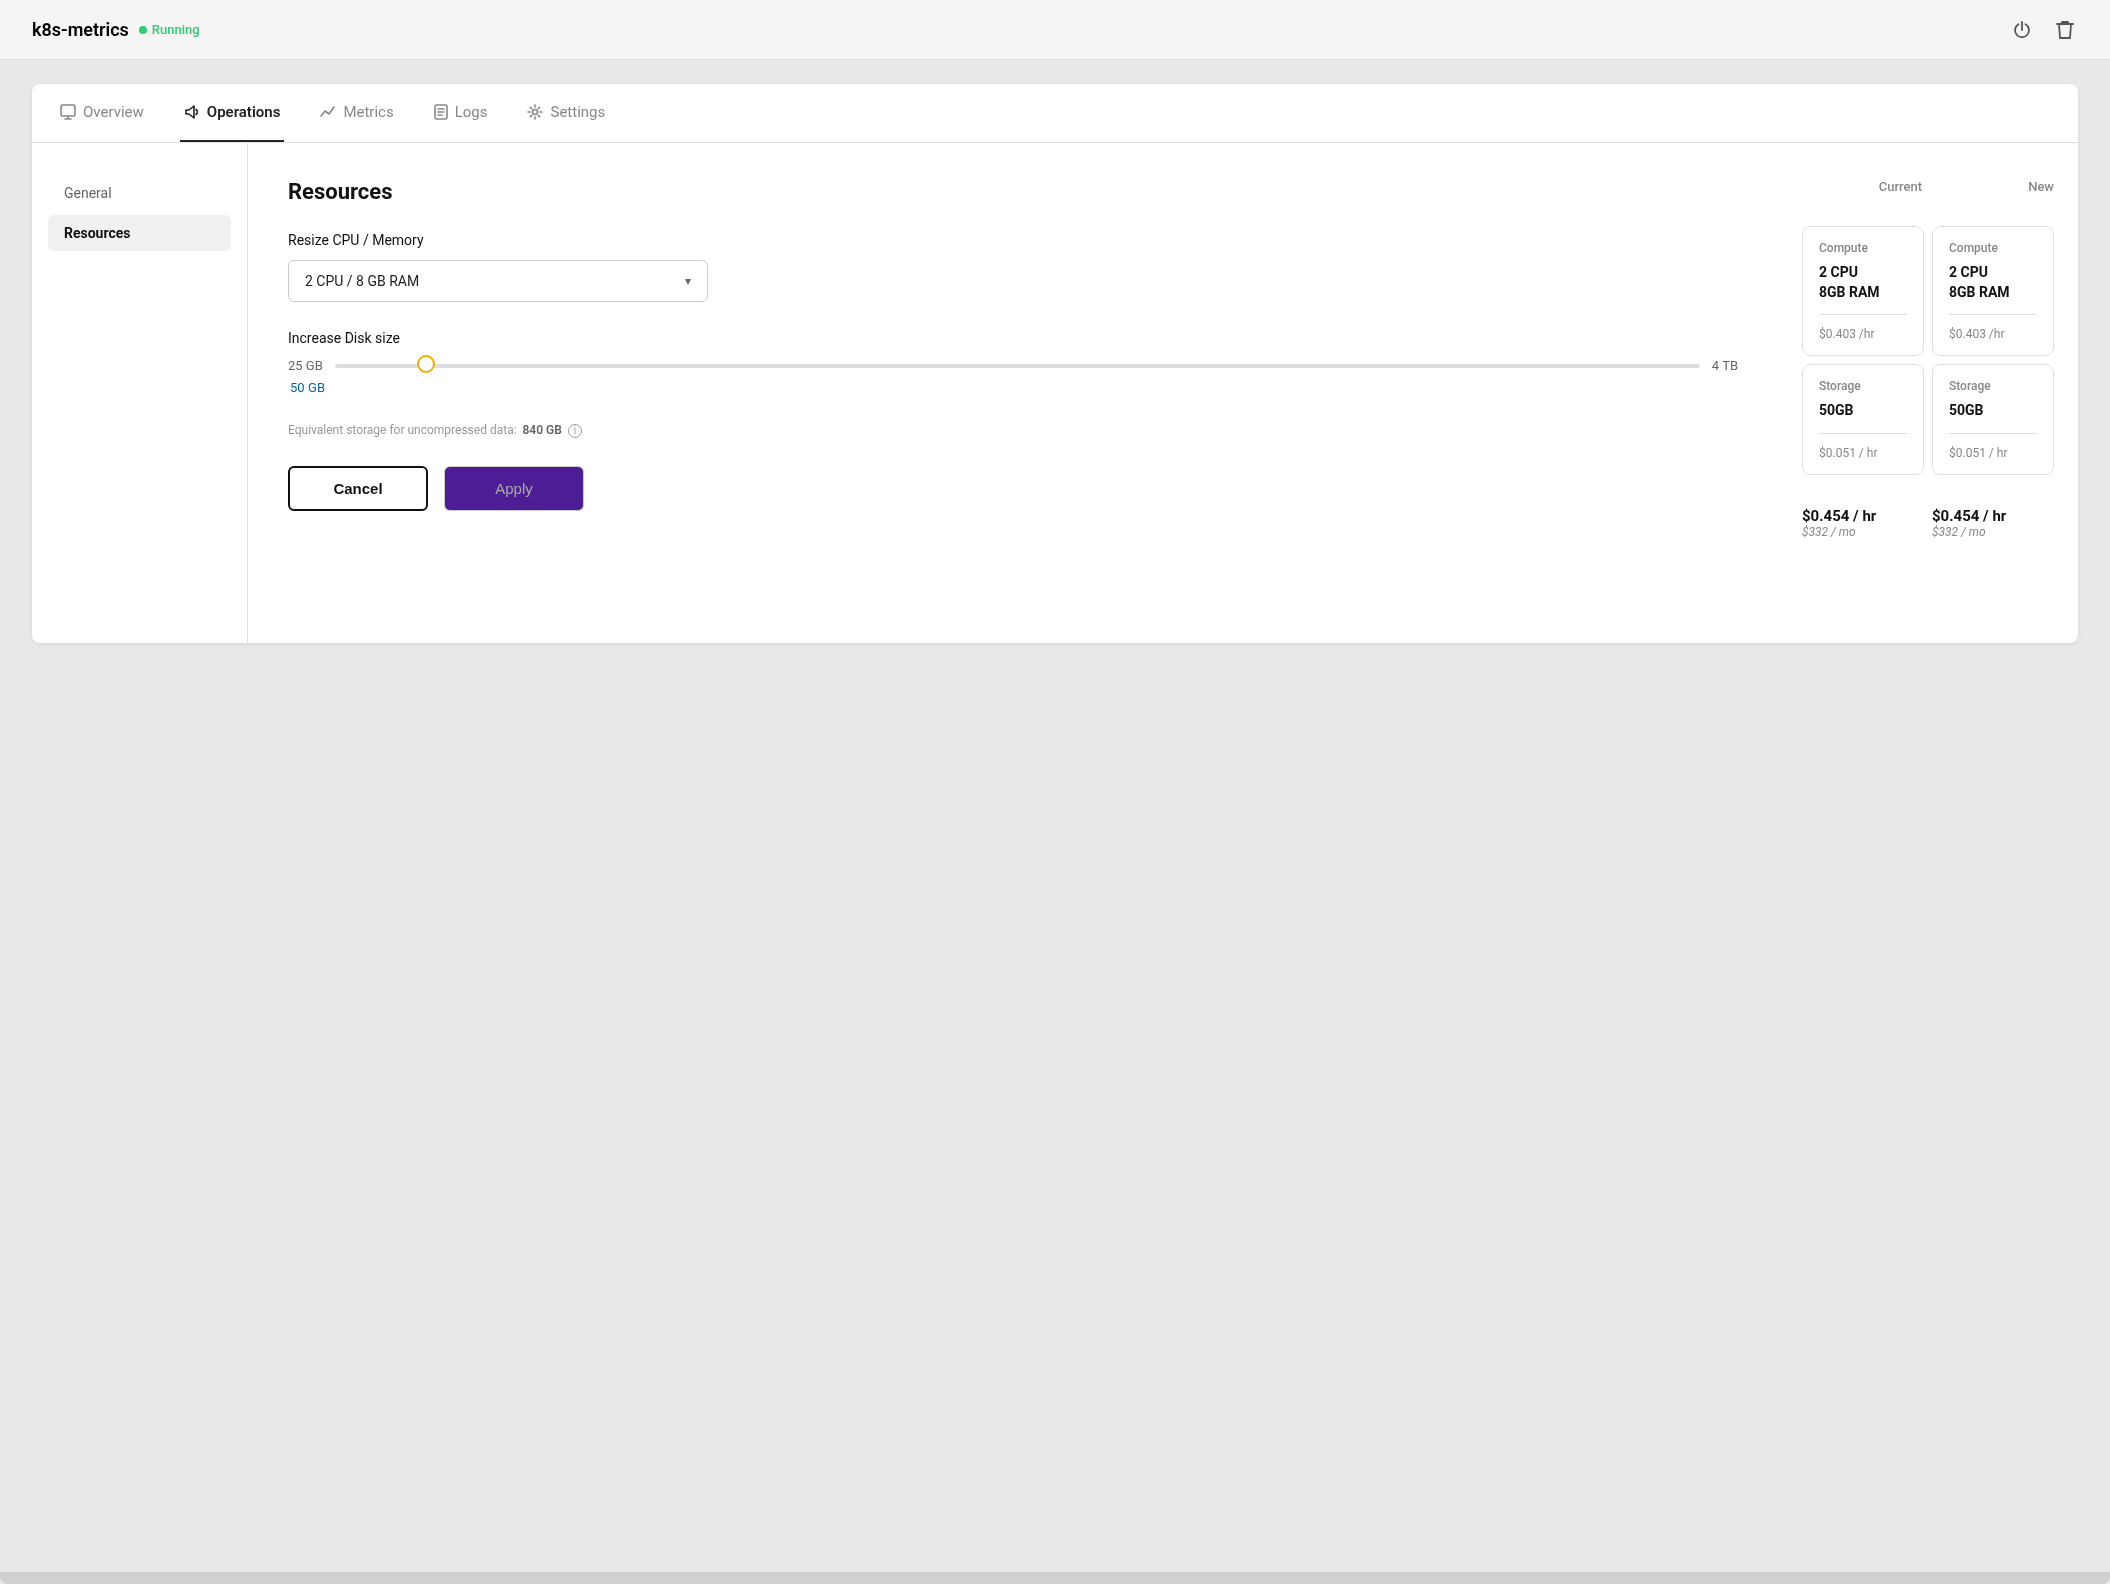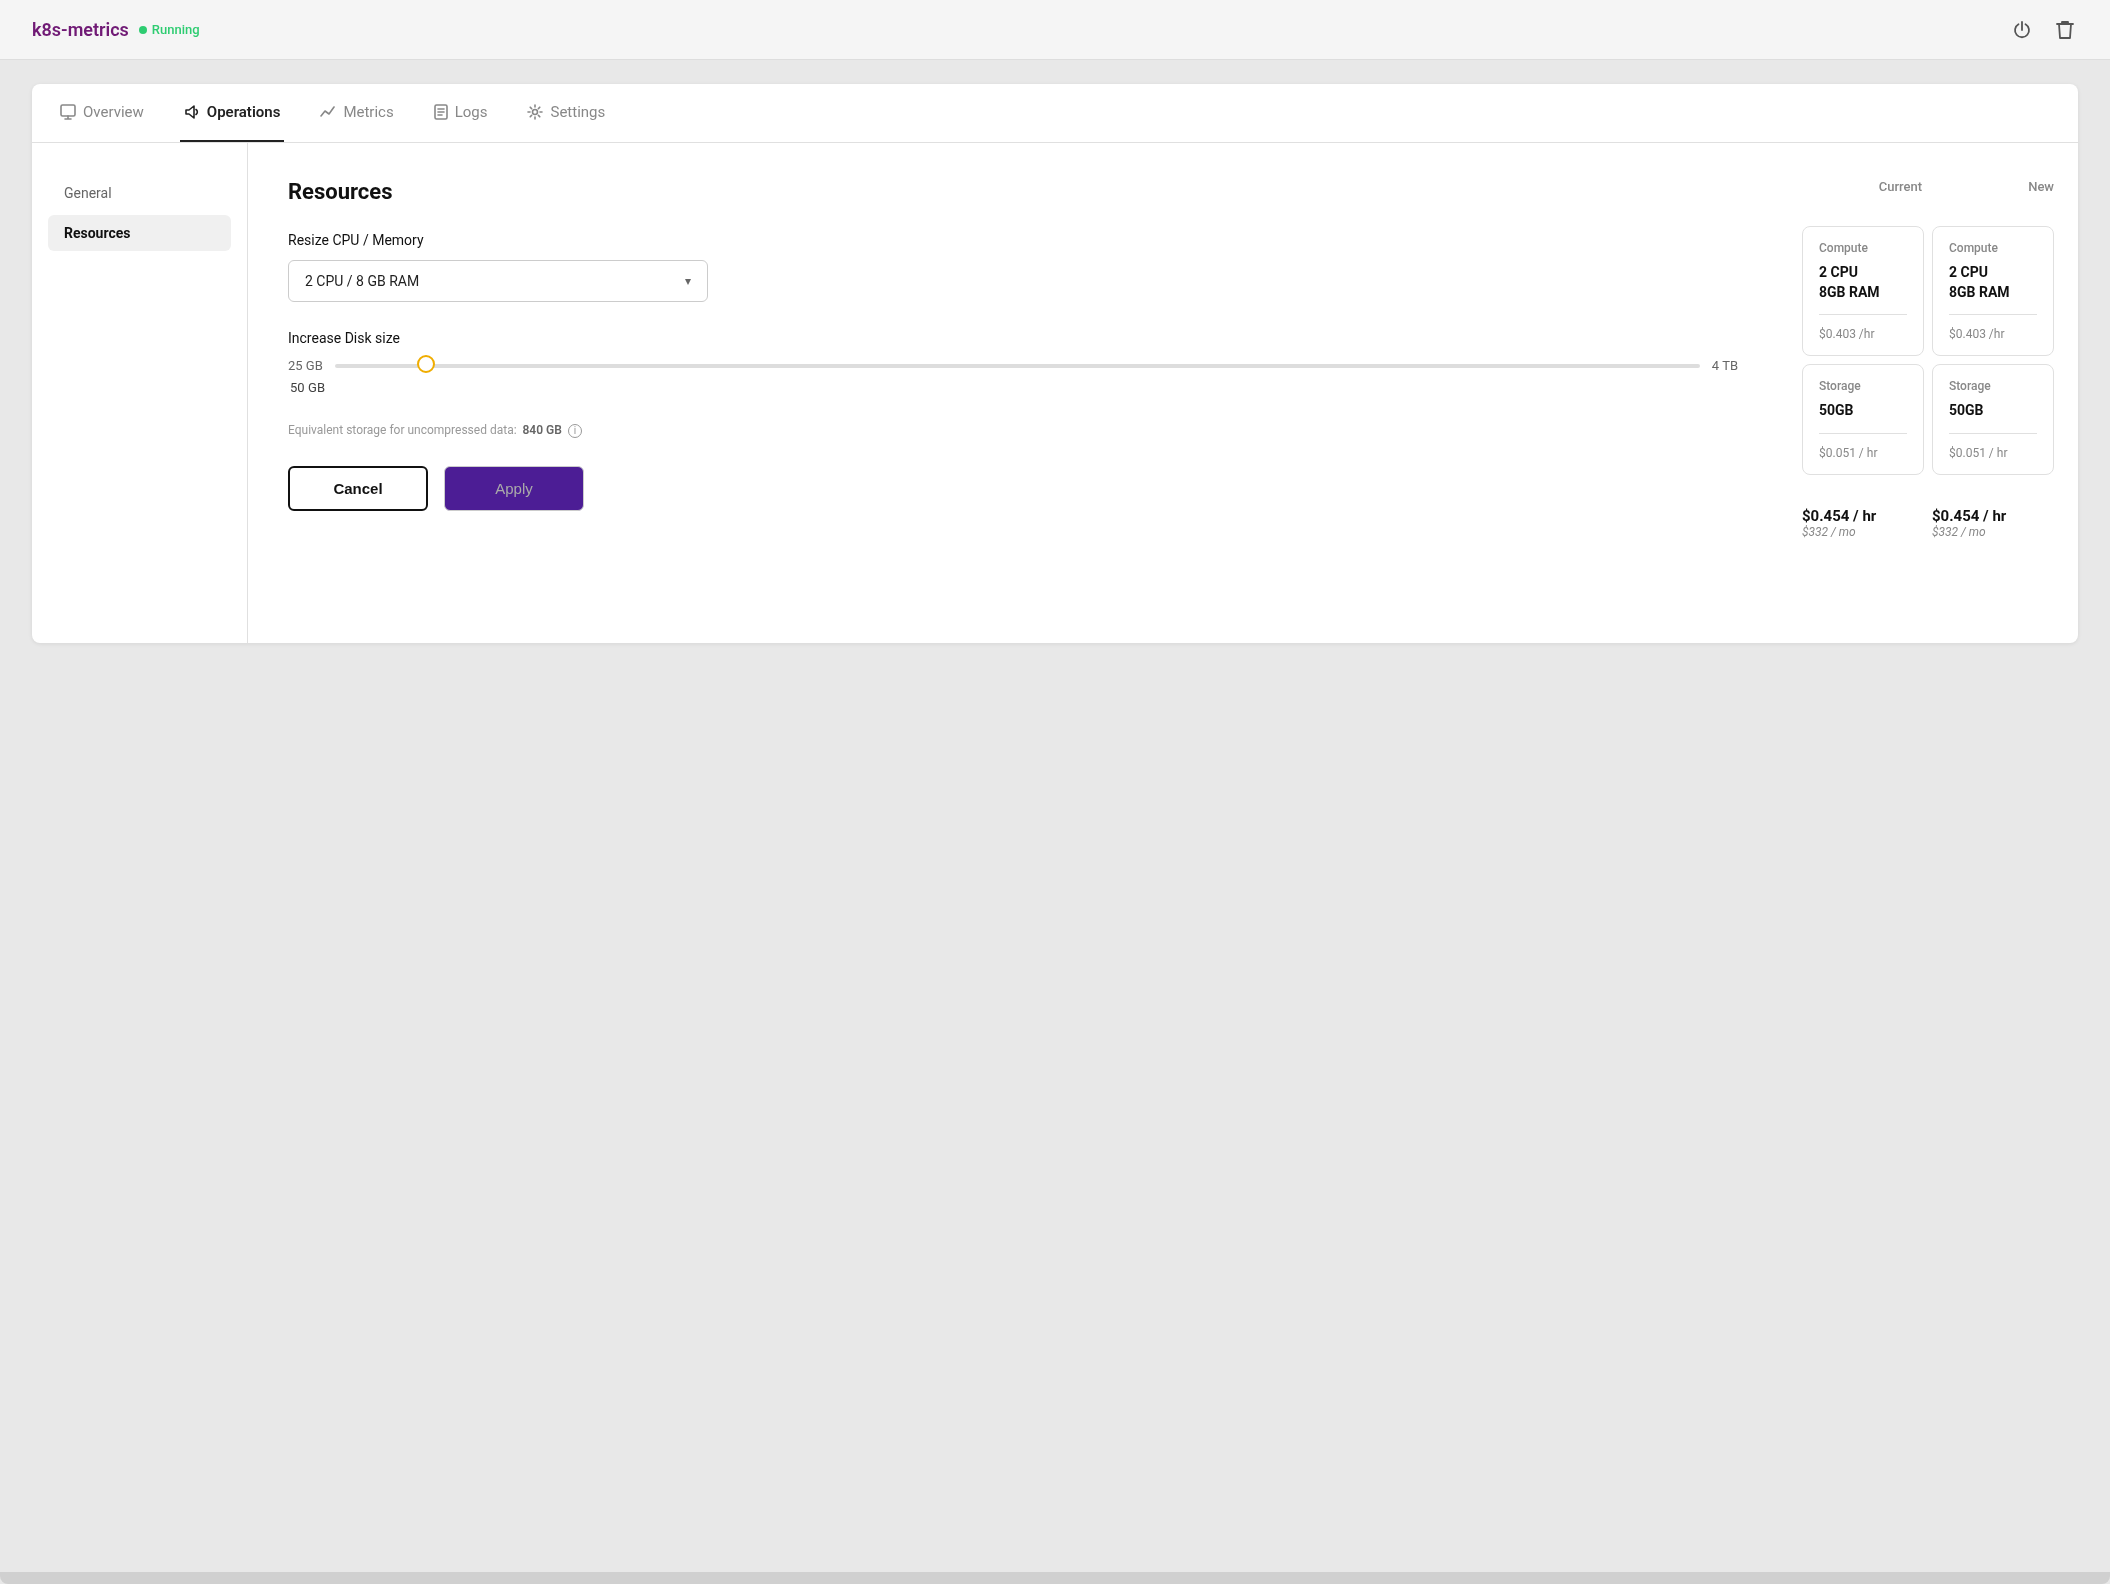--- a/index.html
+++ b/index.html
@@ -22,21 +22,21 @@
       border-bottom: 1px solid #ddd;
     }
     .topbar-left {
       display: flex;
       align-items: center;
       gap: 10px;
     }
     .app-name {
       font-size: 18px;
       font-weight: 600;
-      color: #701a75;
+      color: #000000;
     }
     .status-badge {
       display: flex;
       align-items: center;
       gap: 5px;
       font-size: 13px;
       color: #2ecc71;
       font-weight: 500;
     }
     .status-dot {
@@ -228,21 +228,21 @@
     .slider-value {
       margin-top: 6px;
       margin-left: 2px;
       font-size: 14px;
       font-weight: 700;
       color: #111;
     }
     .slider-value span {
       font-weight: 400;
       font-size: 13px;
-      color: #404040;
+      color: #0369a1;
       text-align: right;
     }
 
     .equiv-text {
       font-size: 12px;
       color: #999;
       margin-bottom: 28px;
     }
     .equiv-text strong {
       color: #666;

